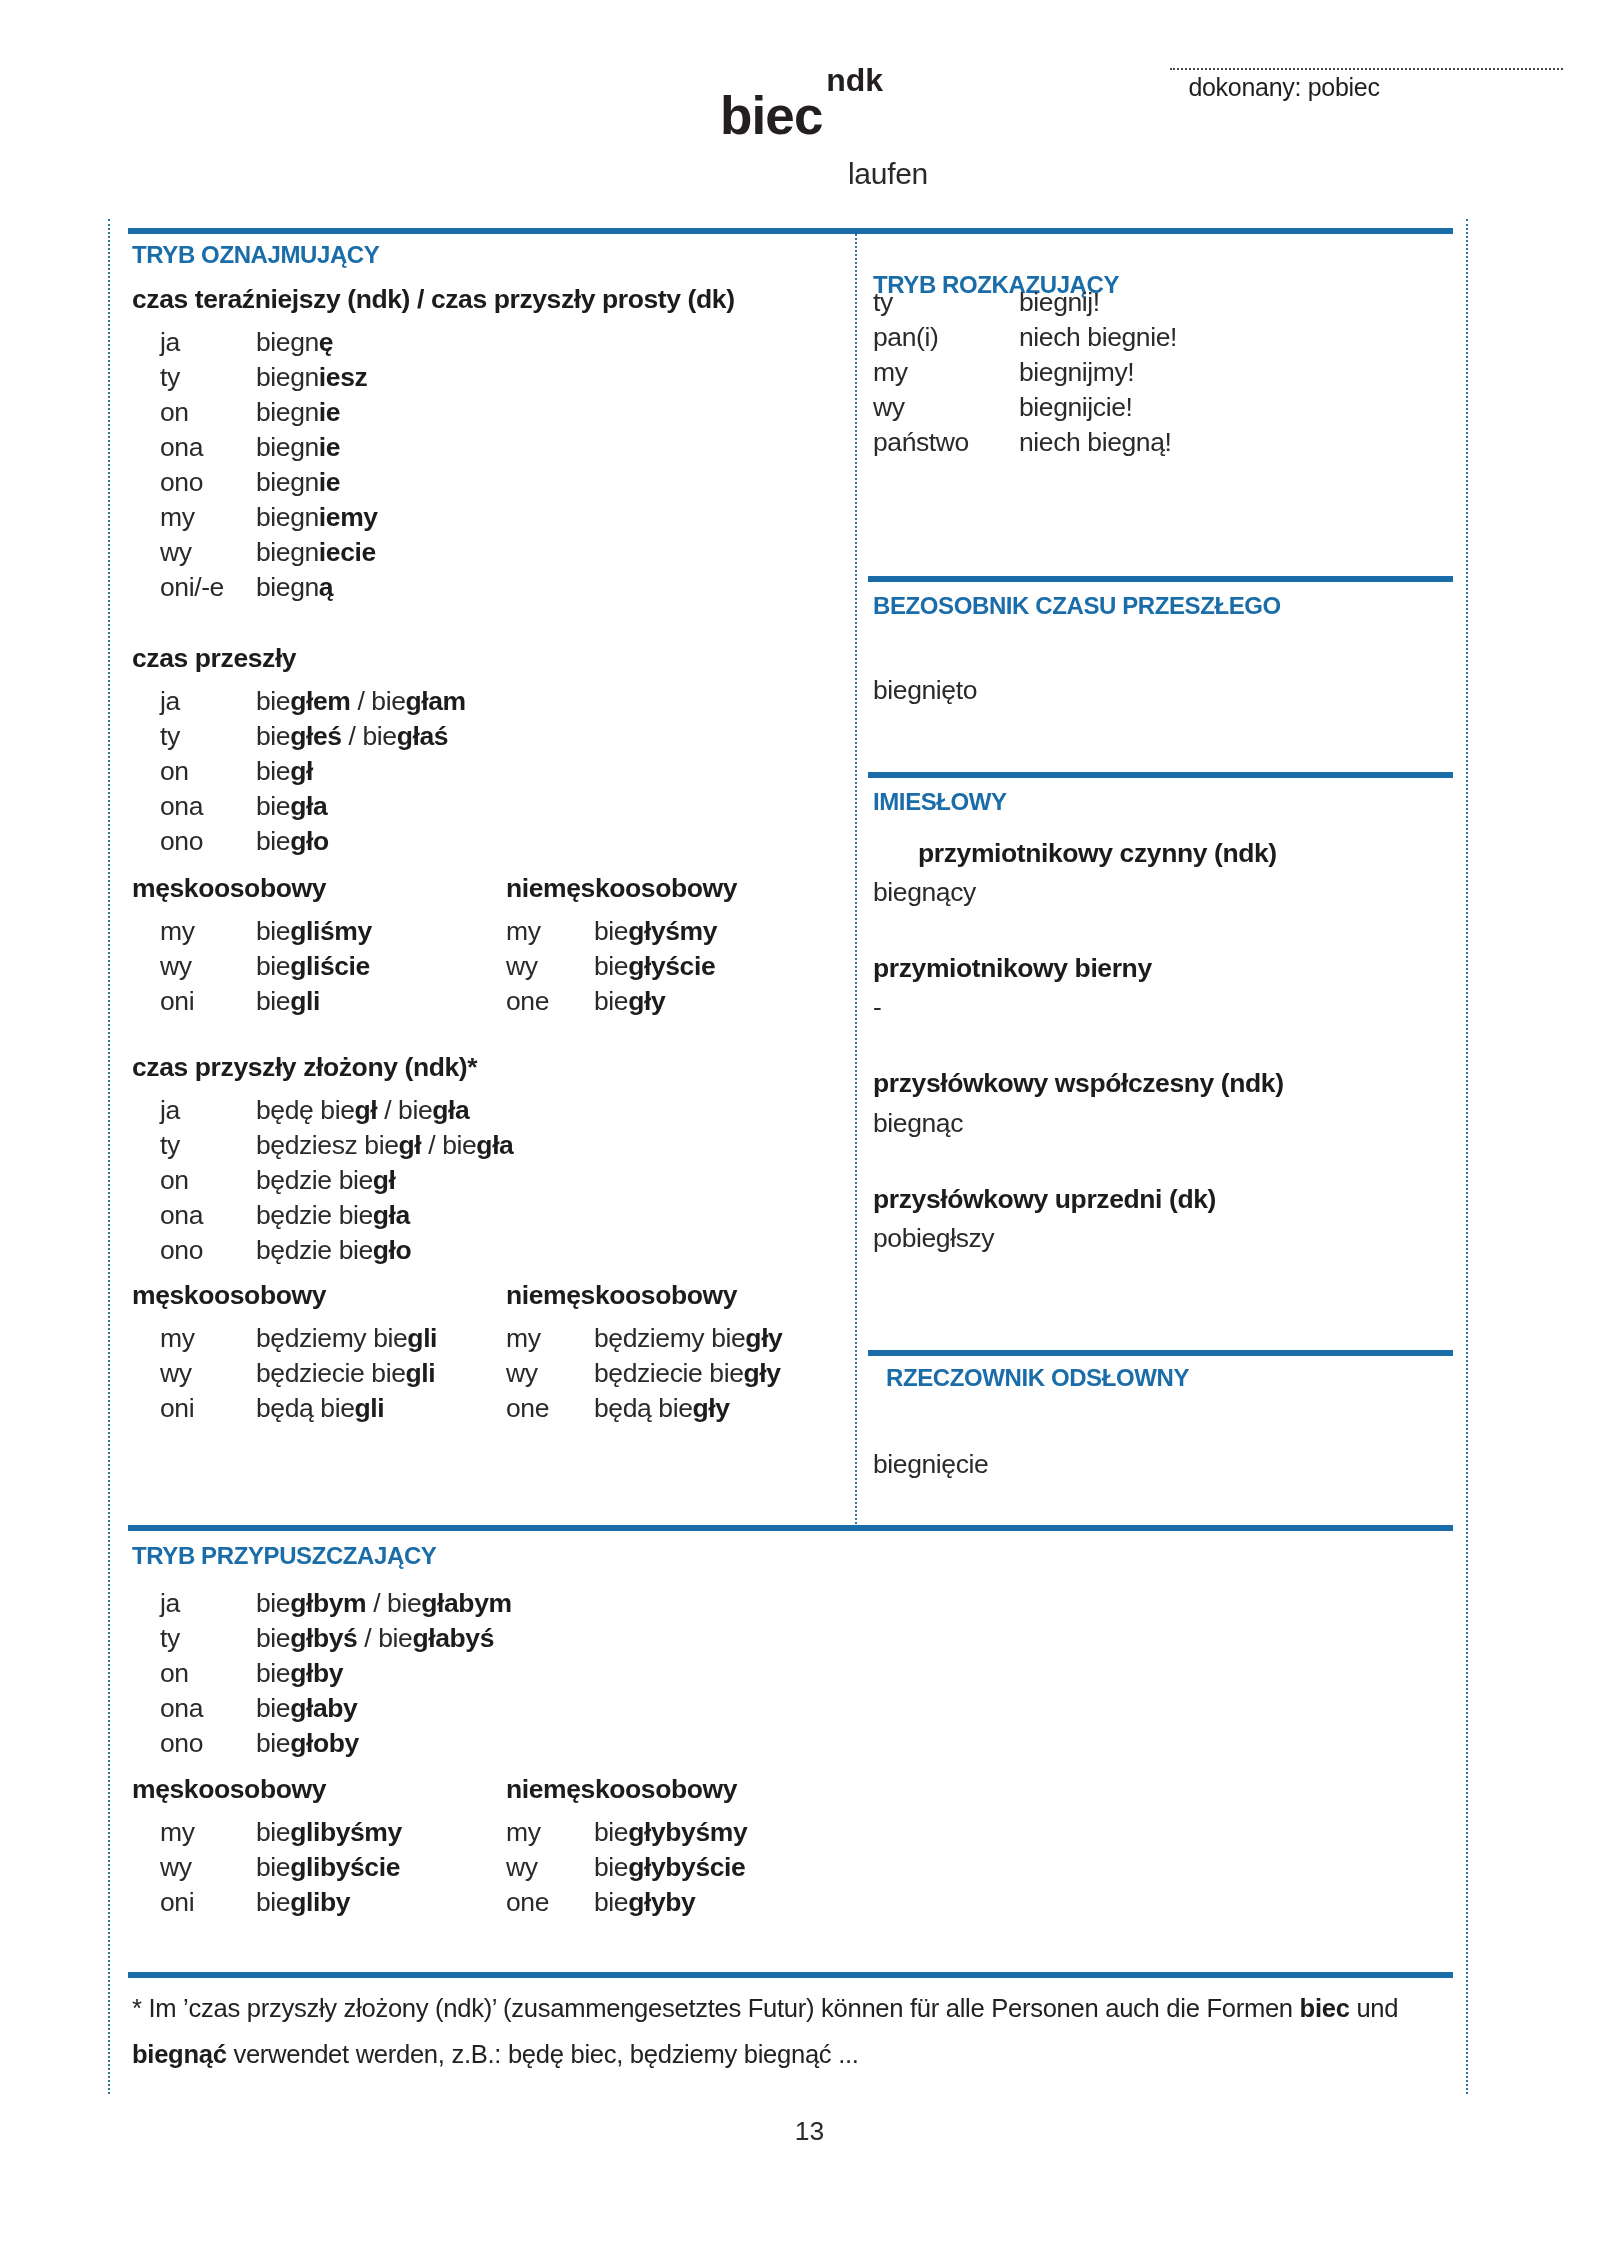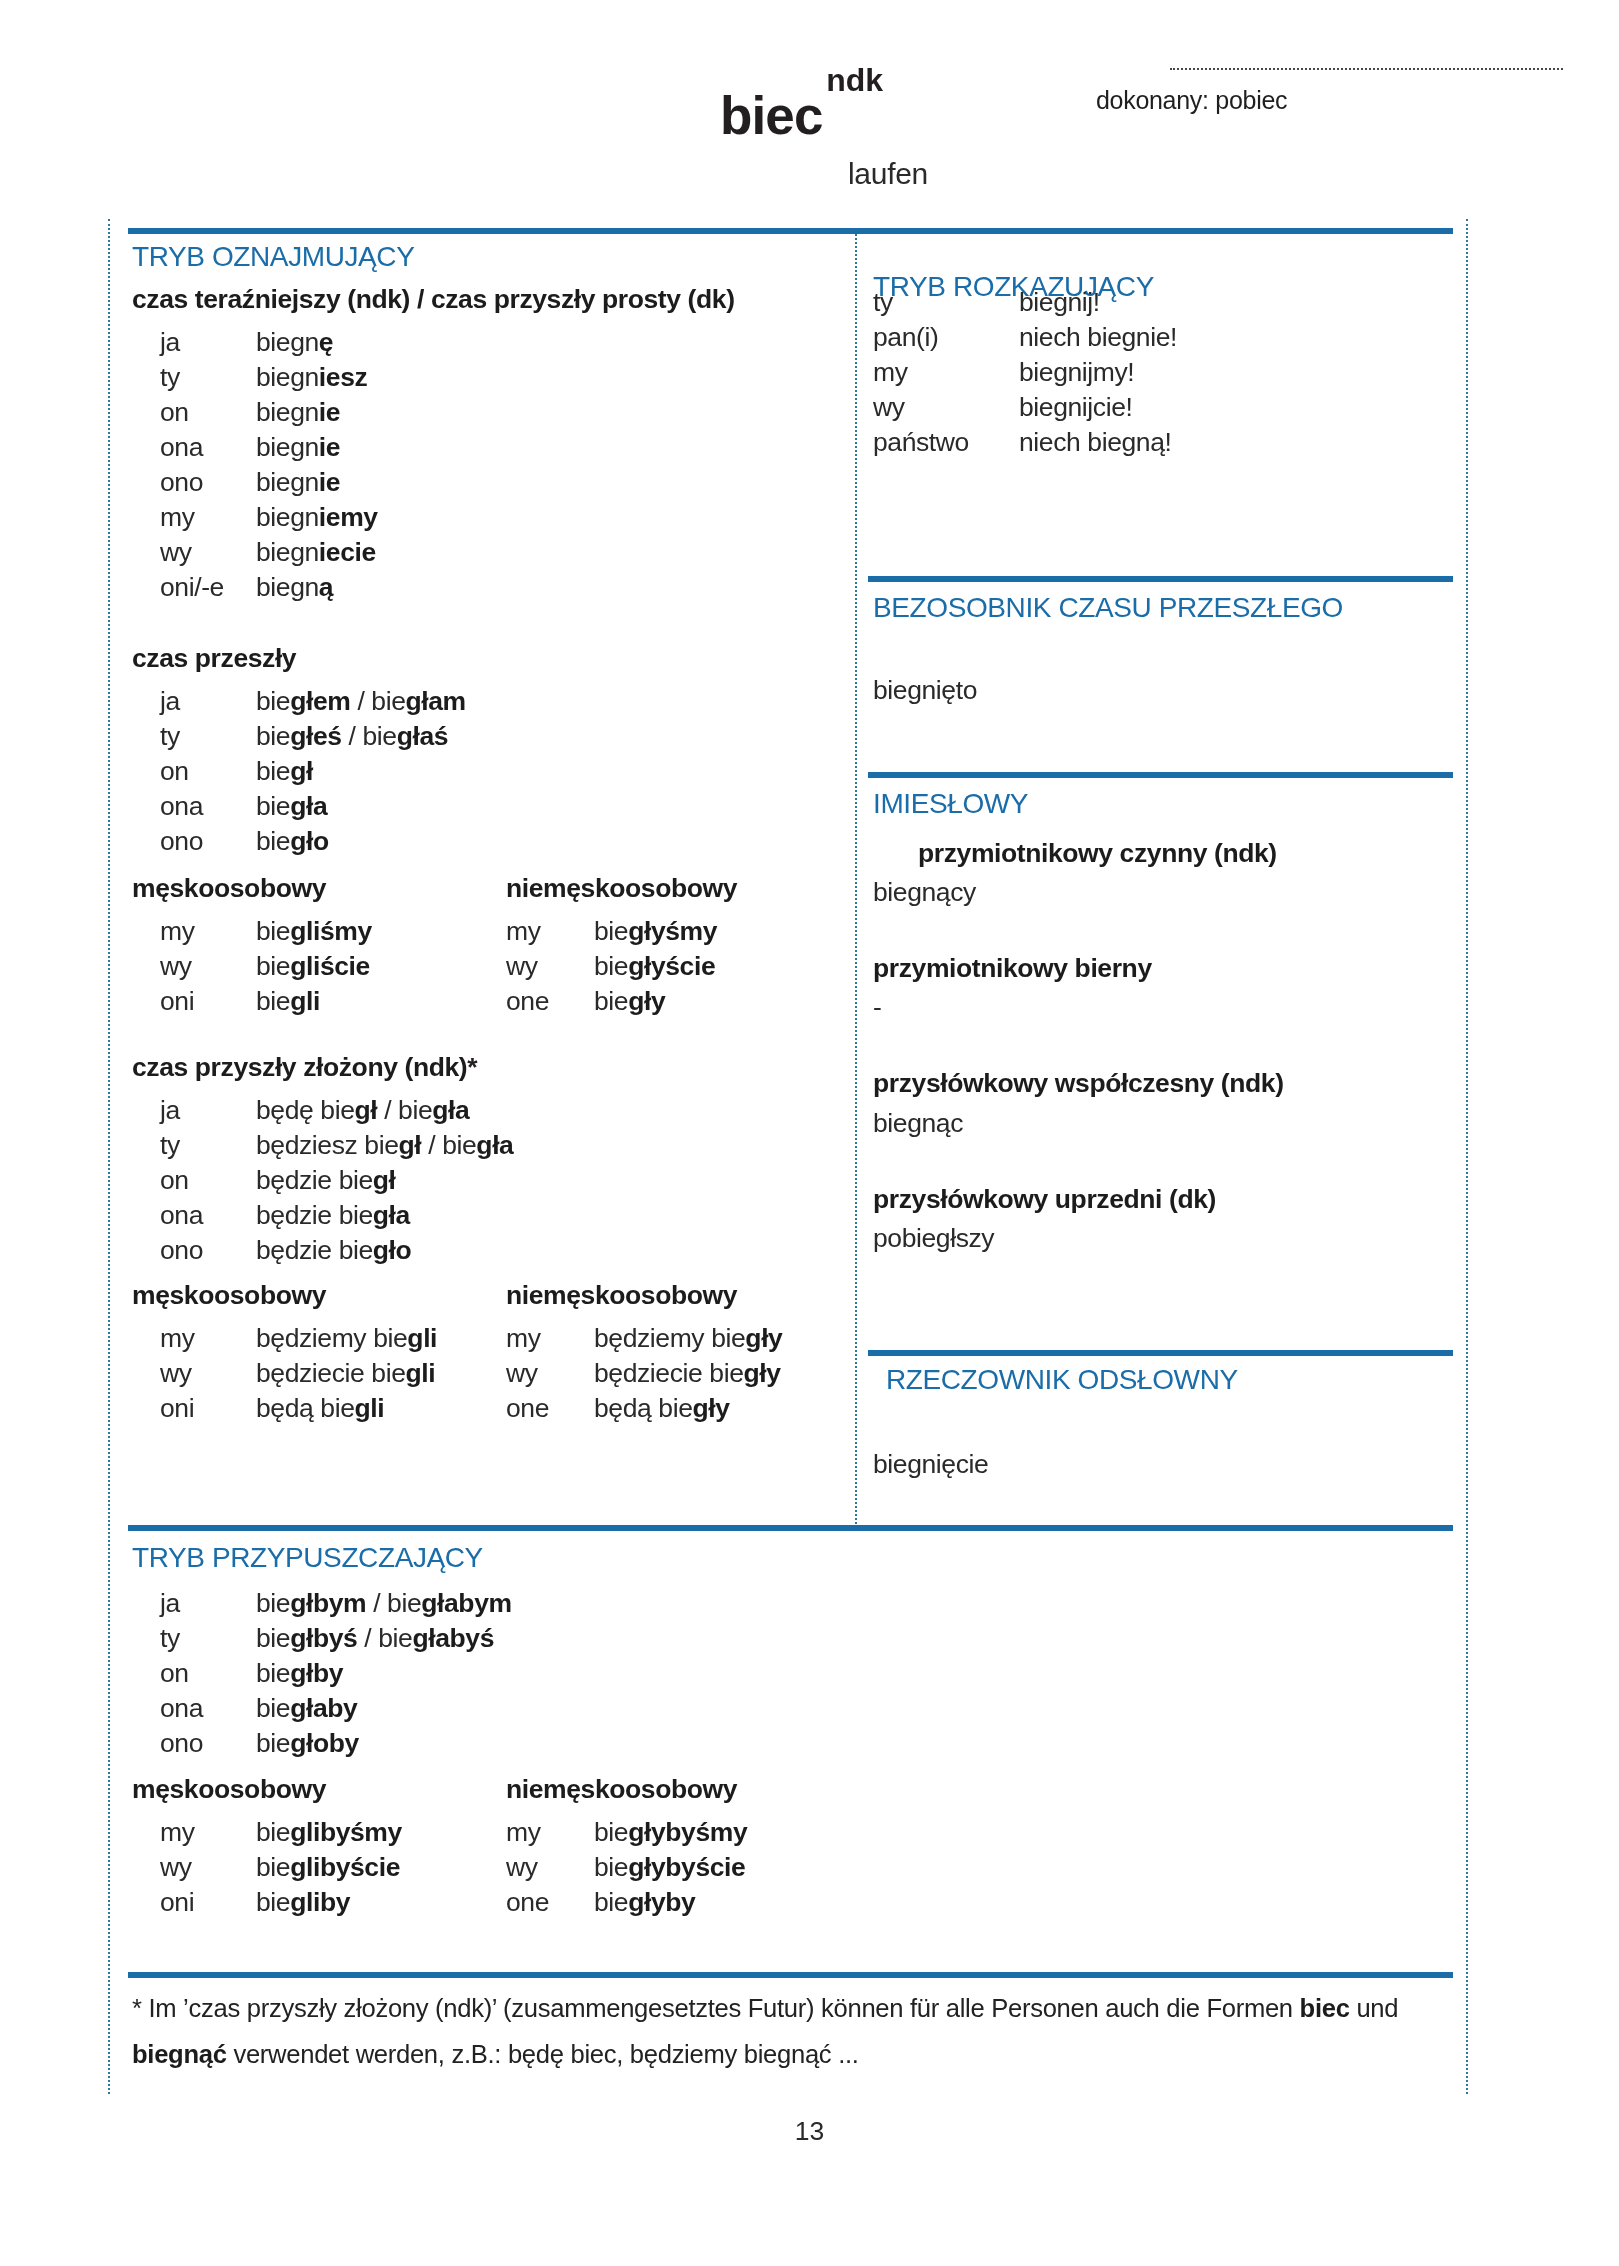--- a/index.html
+++ b/index.html
@@ -10,36 +10,36 @@
     font-family:"Liberation Sans", sans-serif;
     color:#2a2a2a;
     overflow:hidden;
   }
   
   .hline{position:absolute;height:5.5px;background:#1a6da8;}
   .vdot{position:absolute;width:0;border-left:2.7px dotted #2d7898;}
   .hdot{position:absolute;height:0;border-top:2.7px dotted #474747;}
   
   .header-note{
-    position:absolute;left:1096px;top:86px;width:376px;
-    text-align:left;font-size:25px;color:#1f1f1f;letter-spacing:-0.3px;
+    position:absolute;left:1096px;top:73px;width:376px;
+    text-align:center;font-size:25px;color:#1f1f1f;letter-spacing:-0.3px;
   }
   .title{
     position:absolute;left:720px;top:88px;
     font-size:53px;font-weight:bold;color:#231f20;letter-spacing:-0.9px;line-height:1;
   }
   .title sup{font-size:32px;font-weight:bold;position:relative;top:-24px;left:3.7px;letter-spacing:0;}
   .subtitle{
     position:absolute;left:848px;top:157px;
     font-size:30px;color:#2a2a2a;letter-spacing:-0.3px;
   }
   
   .blue-head{
     position:absolute;
-    font-size:28px;font-weight:normal;color:#1a6da8;letter-spacing:-0.4px;
+    font-size:24px;font-weight:bold;color:#1a6da8;letter-spacing:-0.4px;
     white-space:nowrap;
   }
   .sub-head{
     font-size:26.5px;font-weight:bold;color:#231f20;
     height:44px;line-height:37px;letter-spacing:-0.4px;white-space:nowrap;
   }
   
   .block{position:absolute;}
   .crow{height:35px;line-height:35px;font-size:26.5px;letter-spacing:-0.4px;white-space:nowrap;display:flex;}
   .crow .person{flex:0 0 auto;color:#2a2a2a;}

